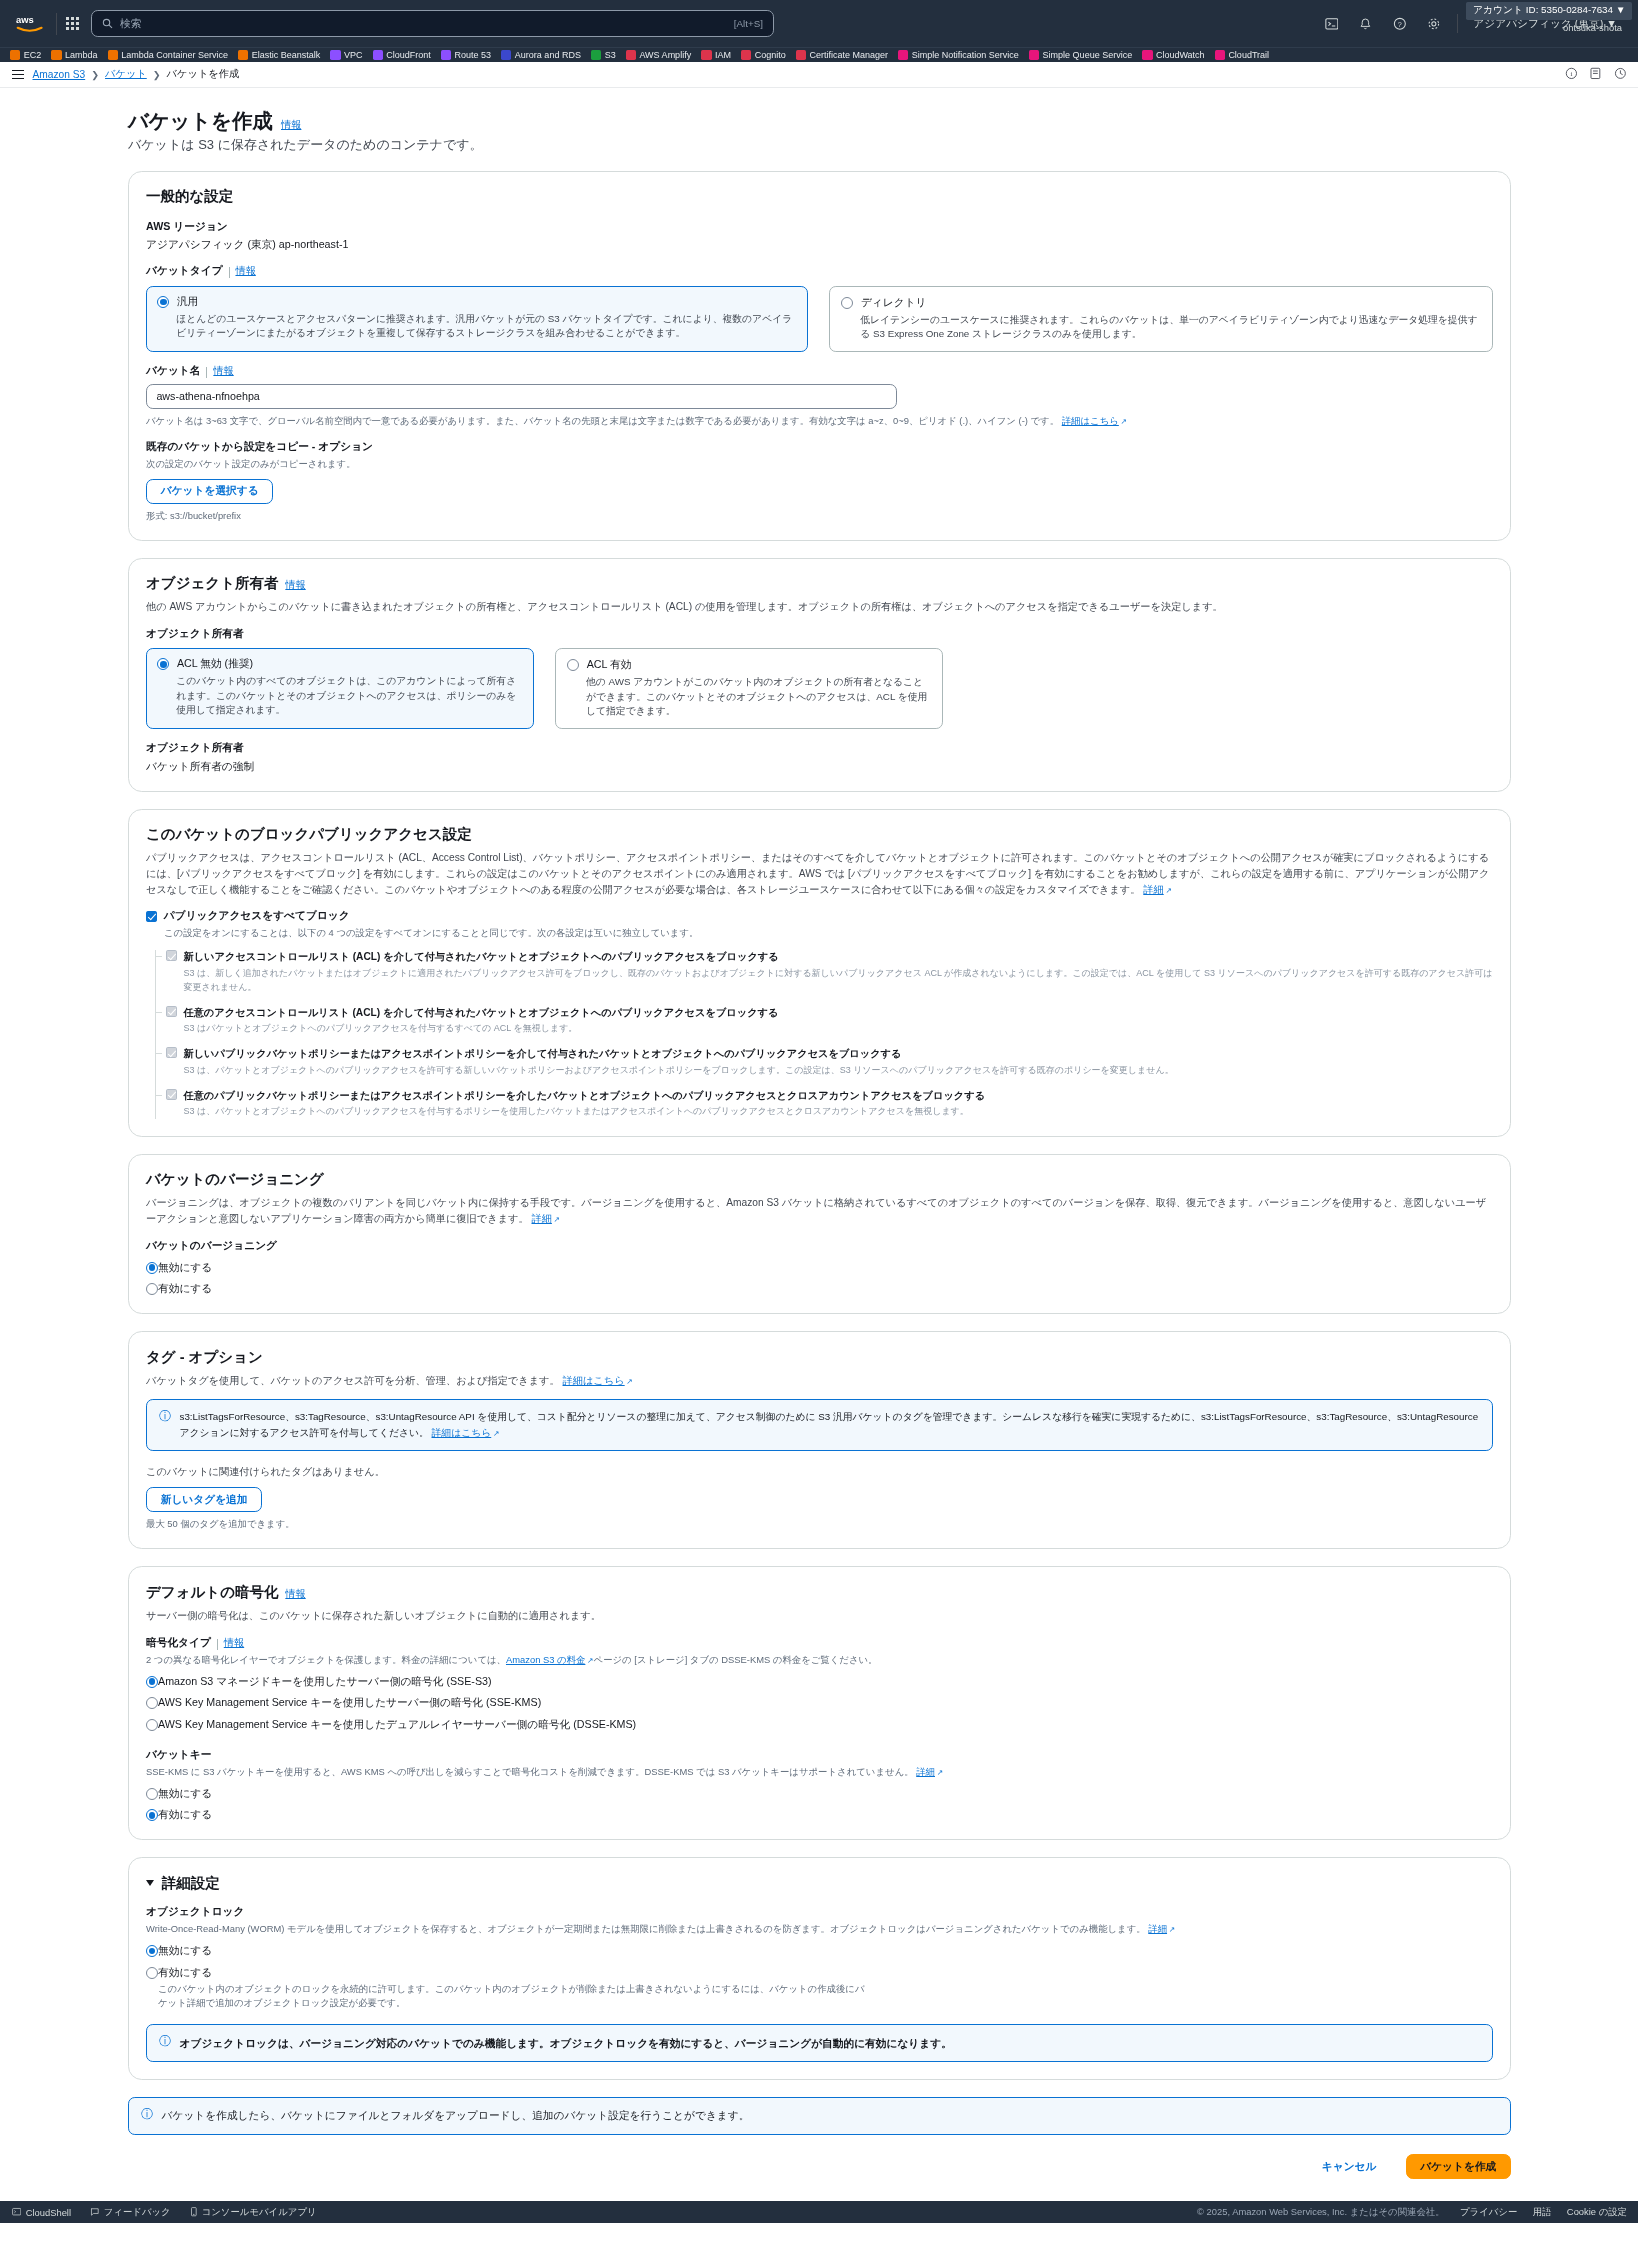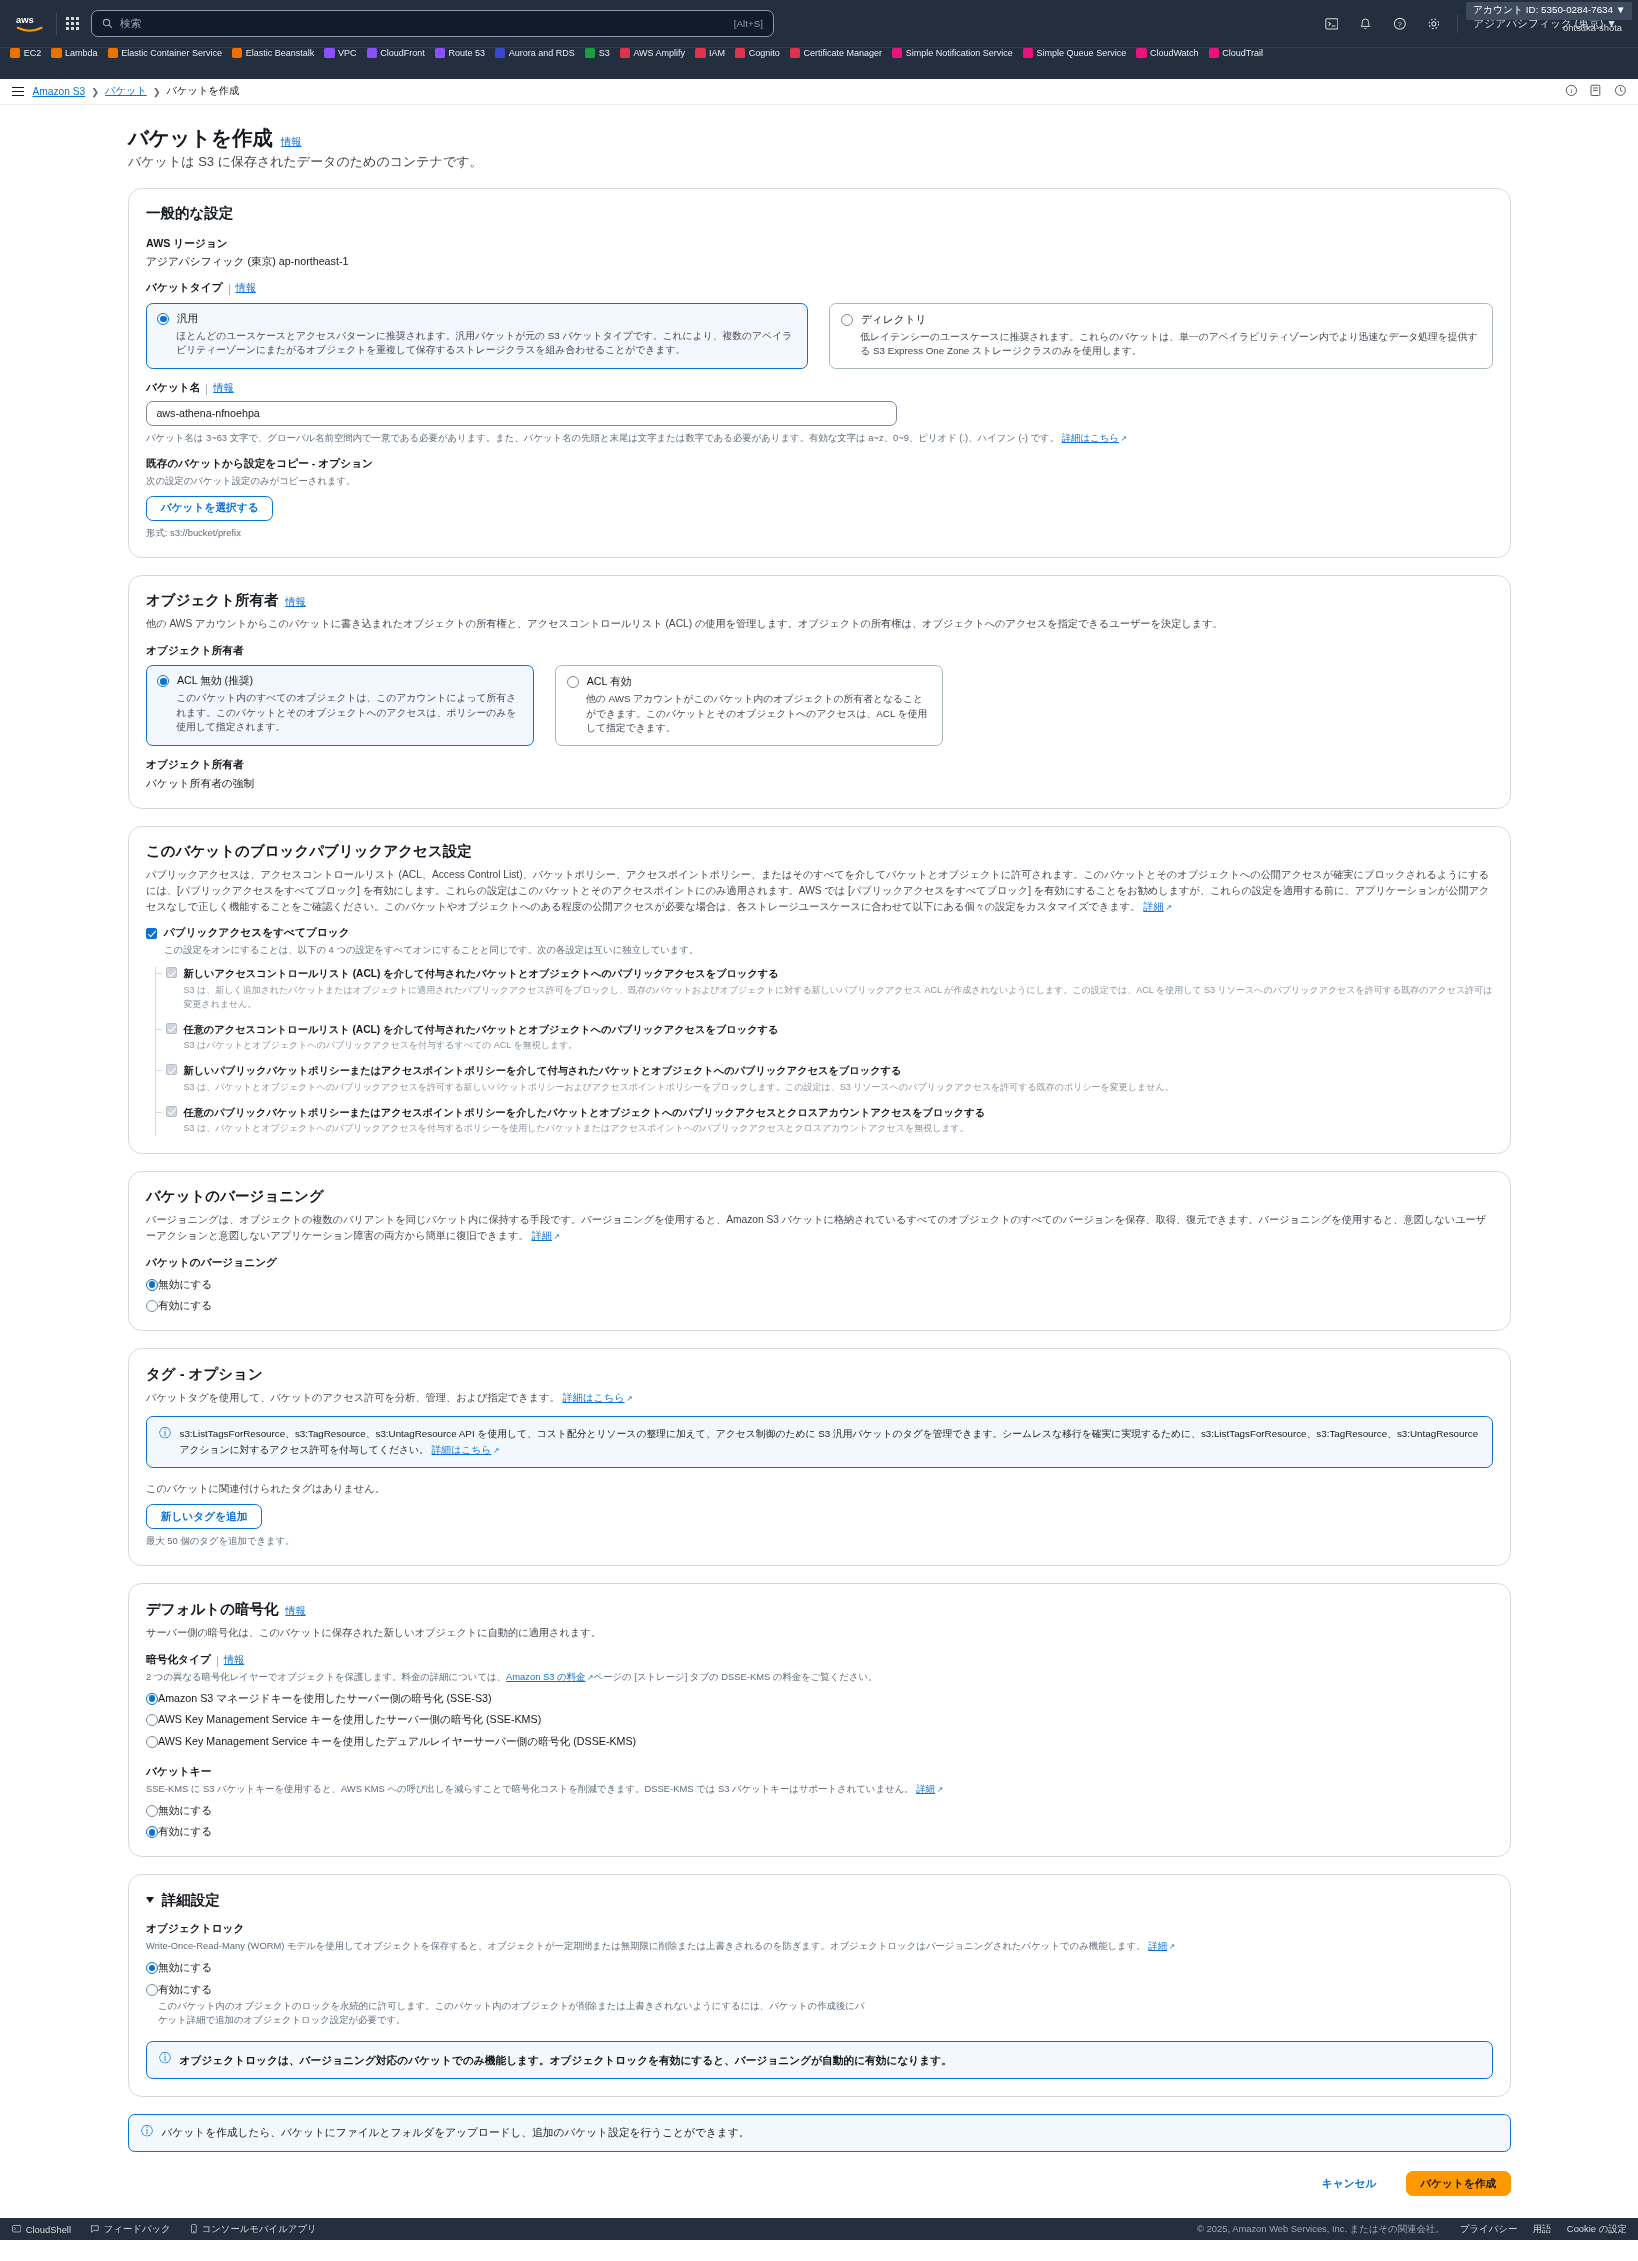--- a/index.html
+++ b/index.html
@@ -33,22 +33,22 @@
   .tn-sep { width:0.9px; height:19px; background:#414750; margin:0 6.8px; }
   .tn-region { color:#d5dbdb; font-size:10.7px; padding:0 8.5px; white-space:nowrap; }
   .acct-box {
     position:absolute; right:6.8px; top:1.7px; background:#3d4b5c; color:#fff;
     font-size:9.8px; padding:2.6px 6.8px; border-radius:1.7px; white-space:nowrap;
   }
   .acct-user { position:absolute; right:17px; top:22px; color:#d5dbdb; font-size:9.4px; }
 
   
   .svcbar {
-    height:32px; background:#232f3e; border-top:0.9px solid #2f3c4c;
-    display:flex; align-items:flex-start; padding:0 10.2px; gap:10.2px; overflow:hidden;
+    height:15px; background:#232f3e; border-top:0.9px solid #2f3c4c;
+    display:flex; align-items:center; padding:0 10.2px; gap:10.2px; overflow:hidden;
   }
   .svc { display:flex; align-items:center; gap:3.4px; color:#e9ecef; font-size:9px; white-space:nowrap; }
   .svc .sq { width:10.2px; height:10.2px; border-radius:1.7px; display:flex; align-items:center; justify-content:center;
              font-size:6px; color:#fff; font-weight:bold; }
 
   
   .crumbbar {
     height:25.6px; background:#fff; border-bottom:0.9px solid #e9ebed;
     display:flex; align-items:center; padding:0 12px; gap:8.5px; position:relative;
   }
@@ -221,21 +221,21 @@
       <span class="svc">
         <span class="sq" style="background: rgb(237, 113, 0);"></span>
         <span>EC2</span>
       </span>
       <span class="svc">
         <span class="sq" style="background: rgb(237, 113, 0);"></span>
         <span>Lambda</span>
       </span>
       <span class="svc">
         <span class="sq" style="background: rgb(237, 113, 0);"></span>
-        <span>Elastic Container Service</span>
+        <span>Lambda Container Service</span>
       </span>
       <span class="svc">
         <span class="sq" style="background: rgb(237, 113, 0);"></span>
         <span>Elastic Beanstalk</span>
       </span>
       <span class="svc">
         <span class="sq" style="background: rgb(140, 79, 255);"></span>
         <span>VPC</span>
       </span>
       <span class="svc">

